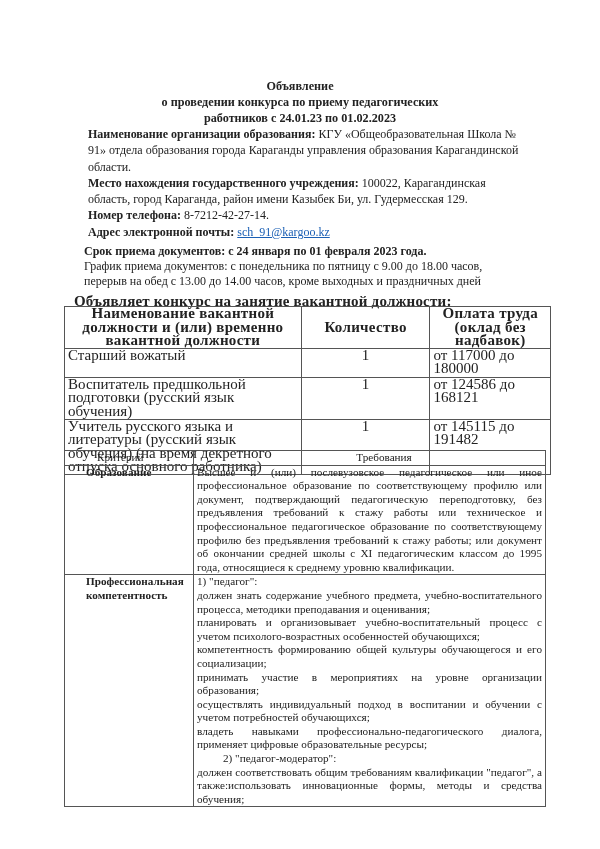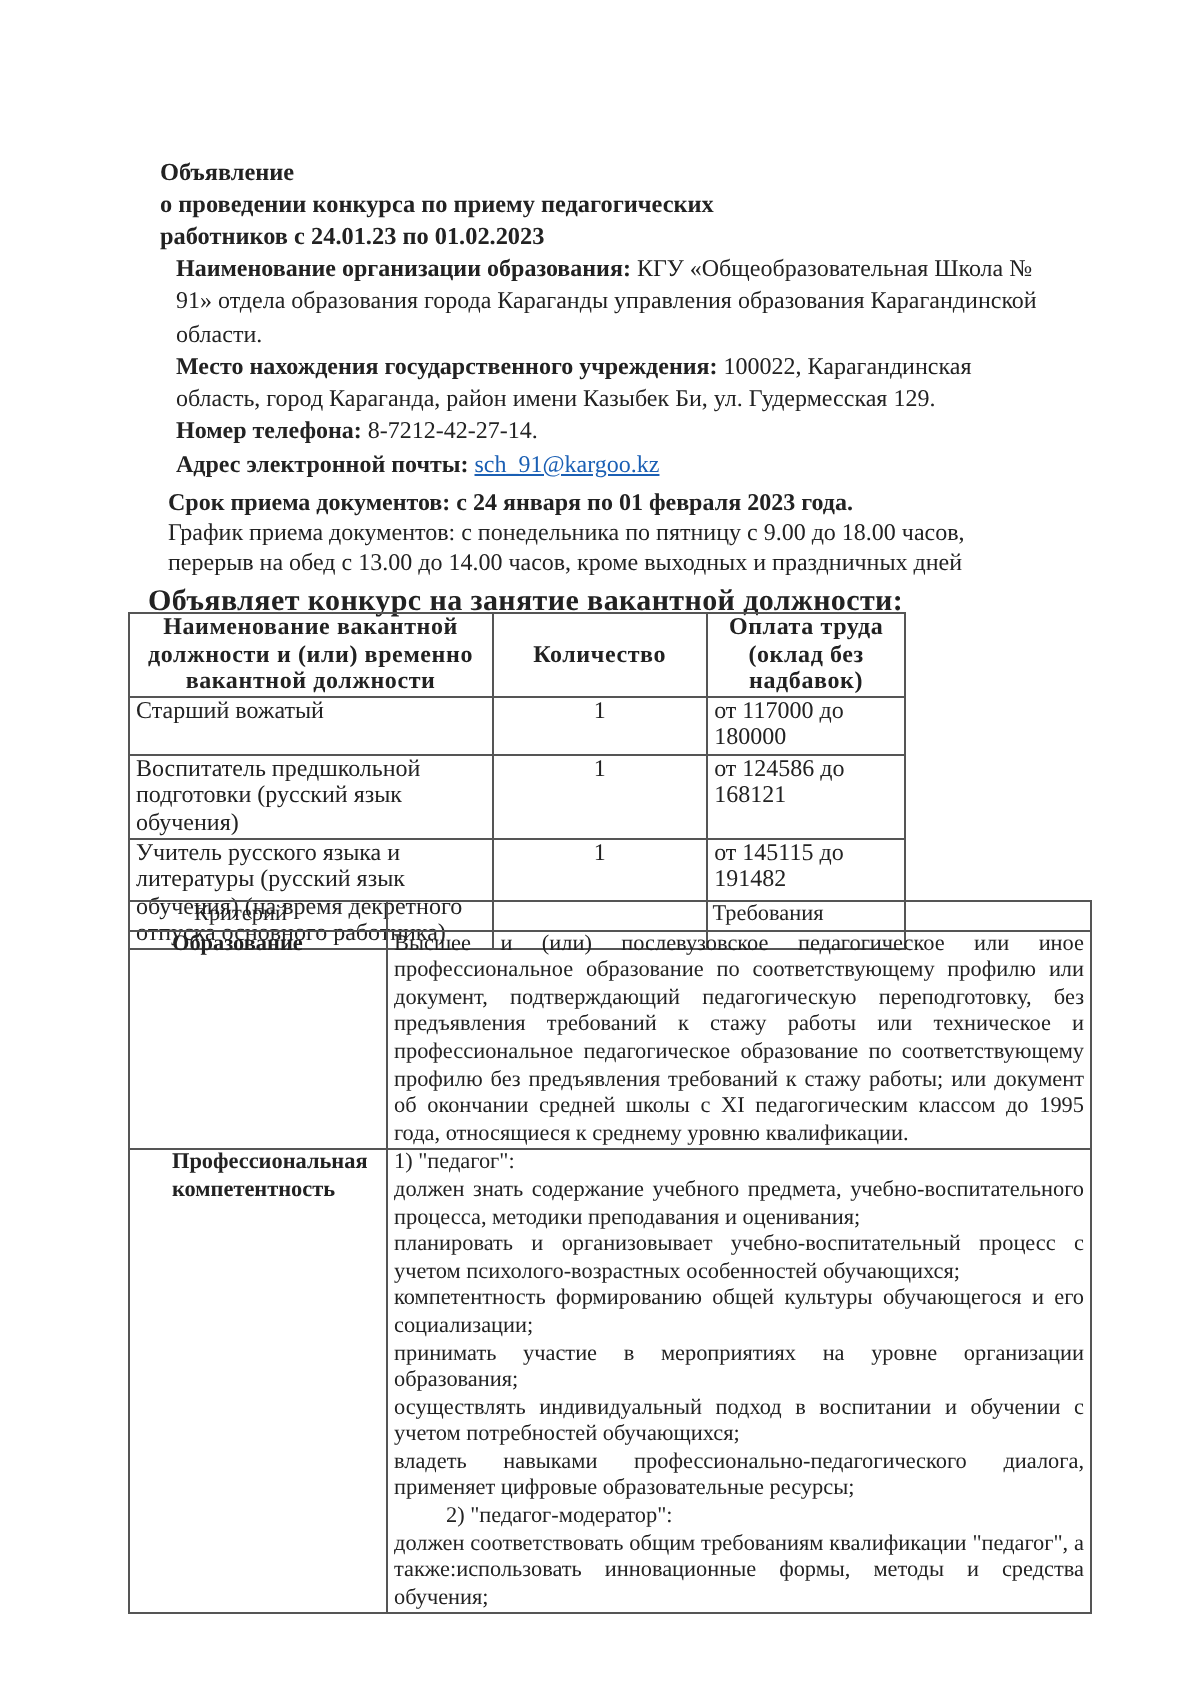--- a/index.html
+++ b/index.html
@@ -4,35 +4,35 @@
   <style>
     html, body { margin: 0; padding: 0; background: #ffffff; }
     body {
       width: 600px; height: 849px; overflow: hidden; position: relative;
       font-family: "Liberation Serif", "DejaVu Serif", serif;
       color: #222; font-size: 11.6px; line-height: 14.2px;
     }
     .page { position: absolute; left: 0; top: 0; width: 600px; height: 849px; }
     .title-block {
       position: absolute; top: 78px; left: 80px; width: 440px;
-      font-weight: bold; font-size: 12.2px; line-height: 16px;
+      text-align: center; font-weight: bold; font-size: 12.2px; line-height: 16px;
     }
     .info { position: absolute; left: 88px; top: 126px; width: 440px; font-size: 12px; line-height: 16.3px; }
     .info p { margin: 0; }
     .info b { font-weight: bold; }
     .info .email { color: #1a5fb4; text-decoration: underline; }
     .deadline { position: absolute; left: 84px; top: 244px; width: 440px; font-size: 12px; line-height: 14.8px; }
     .deadline p { margin: 0; }
     .deadline .strong { font-weight: bold; }
     .announce { position: absolute; left: 74px; top: 294px; font-weight: bold; font-size: 15px; letter-spacing: 0.2px; }
 
     table { border-collapse: collapse; position: absolute; }
     td, th { border: 1px solid #555; vertical-align: top; padding: 0 3px; }
 
-    .t1 { left: 64px; top: 306px; width: 389px; font-size: 12px; line-height: 13.6px; }
+    .t1 { left: 64px; top: 306px; width: 487px; font-size: 15px; line-height: 13.6px; }
     .t1 th { font-weight: bold; text-align: center; letter-spacing: 0.3px; height: 28px; vertical-align: middle; }
     .t1 td.c1 { width: 240px; }
     .t1 td.c2 { width: 125px; text-align: center; }
     .t1 td.c3 { width: 117px; text-align: left; }
     .t1 tr.r1 td { height: 28px; }
     .t1 tr.r2 td { height: 27px; }
     .t1 tr.r3 td { height: 41px; }
 
     .t2 { left: 64px; top: 450px; width: 482px; font-size: 11.2px; line-height: 13.6px; }
     .t2 th { font-weight: normal; text-align: center; padding-left: 32px; }

